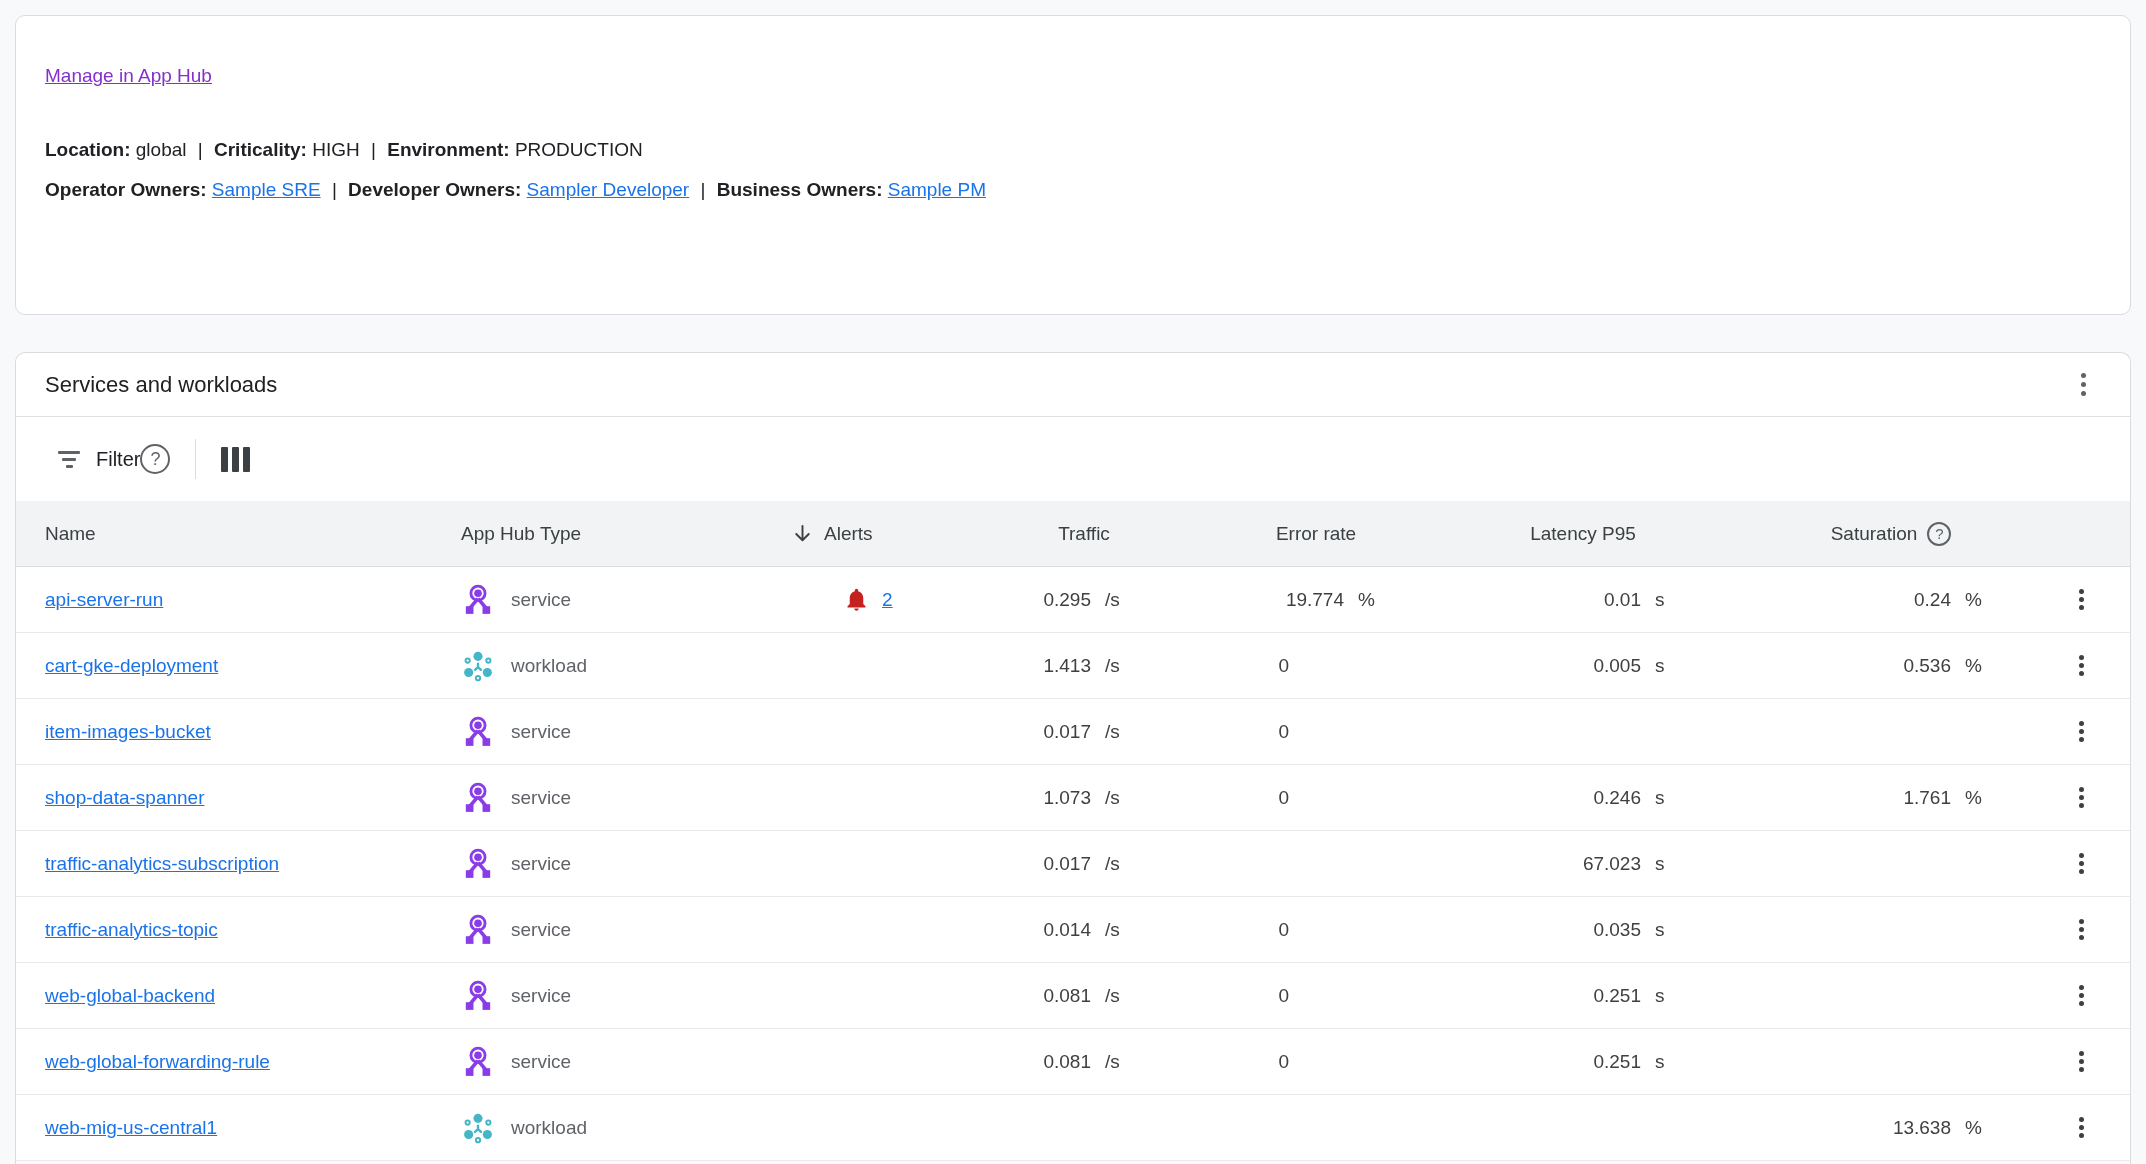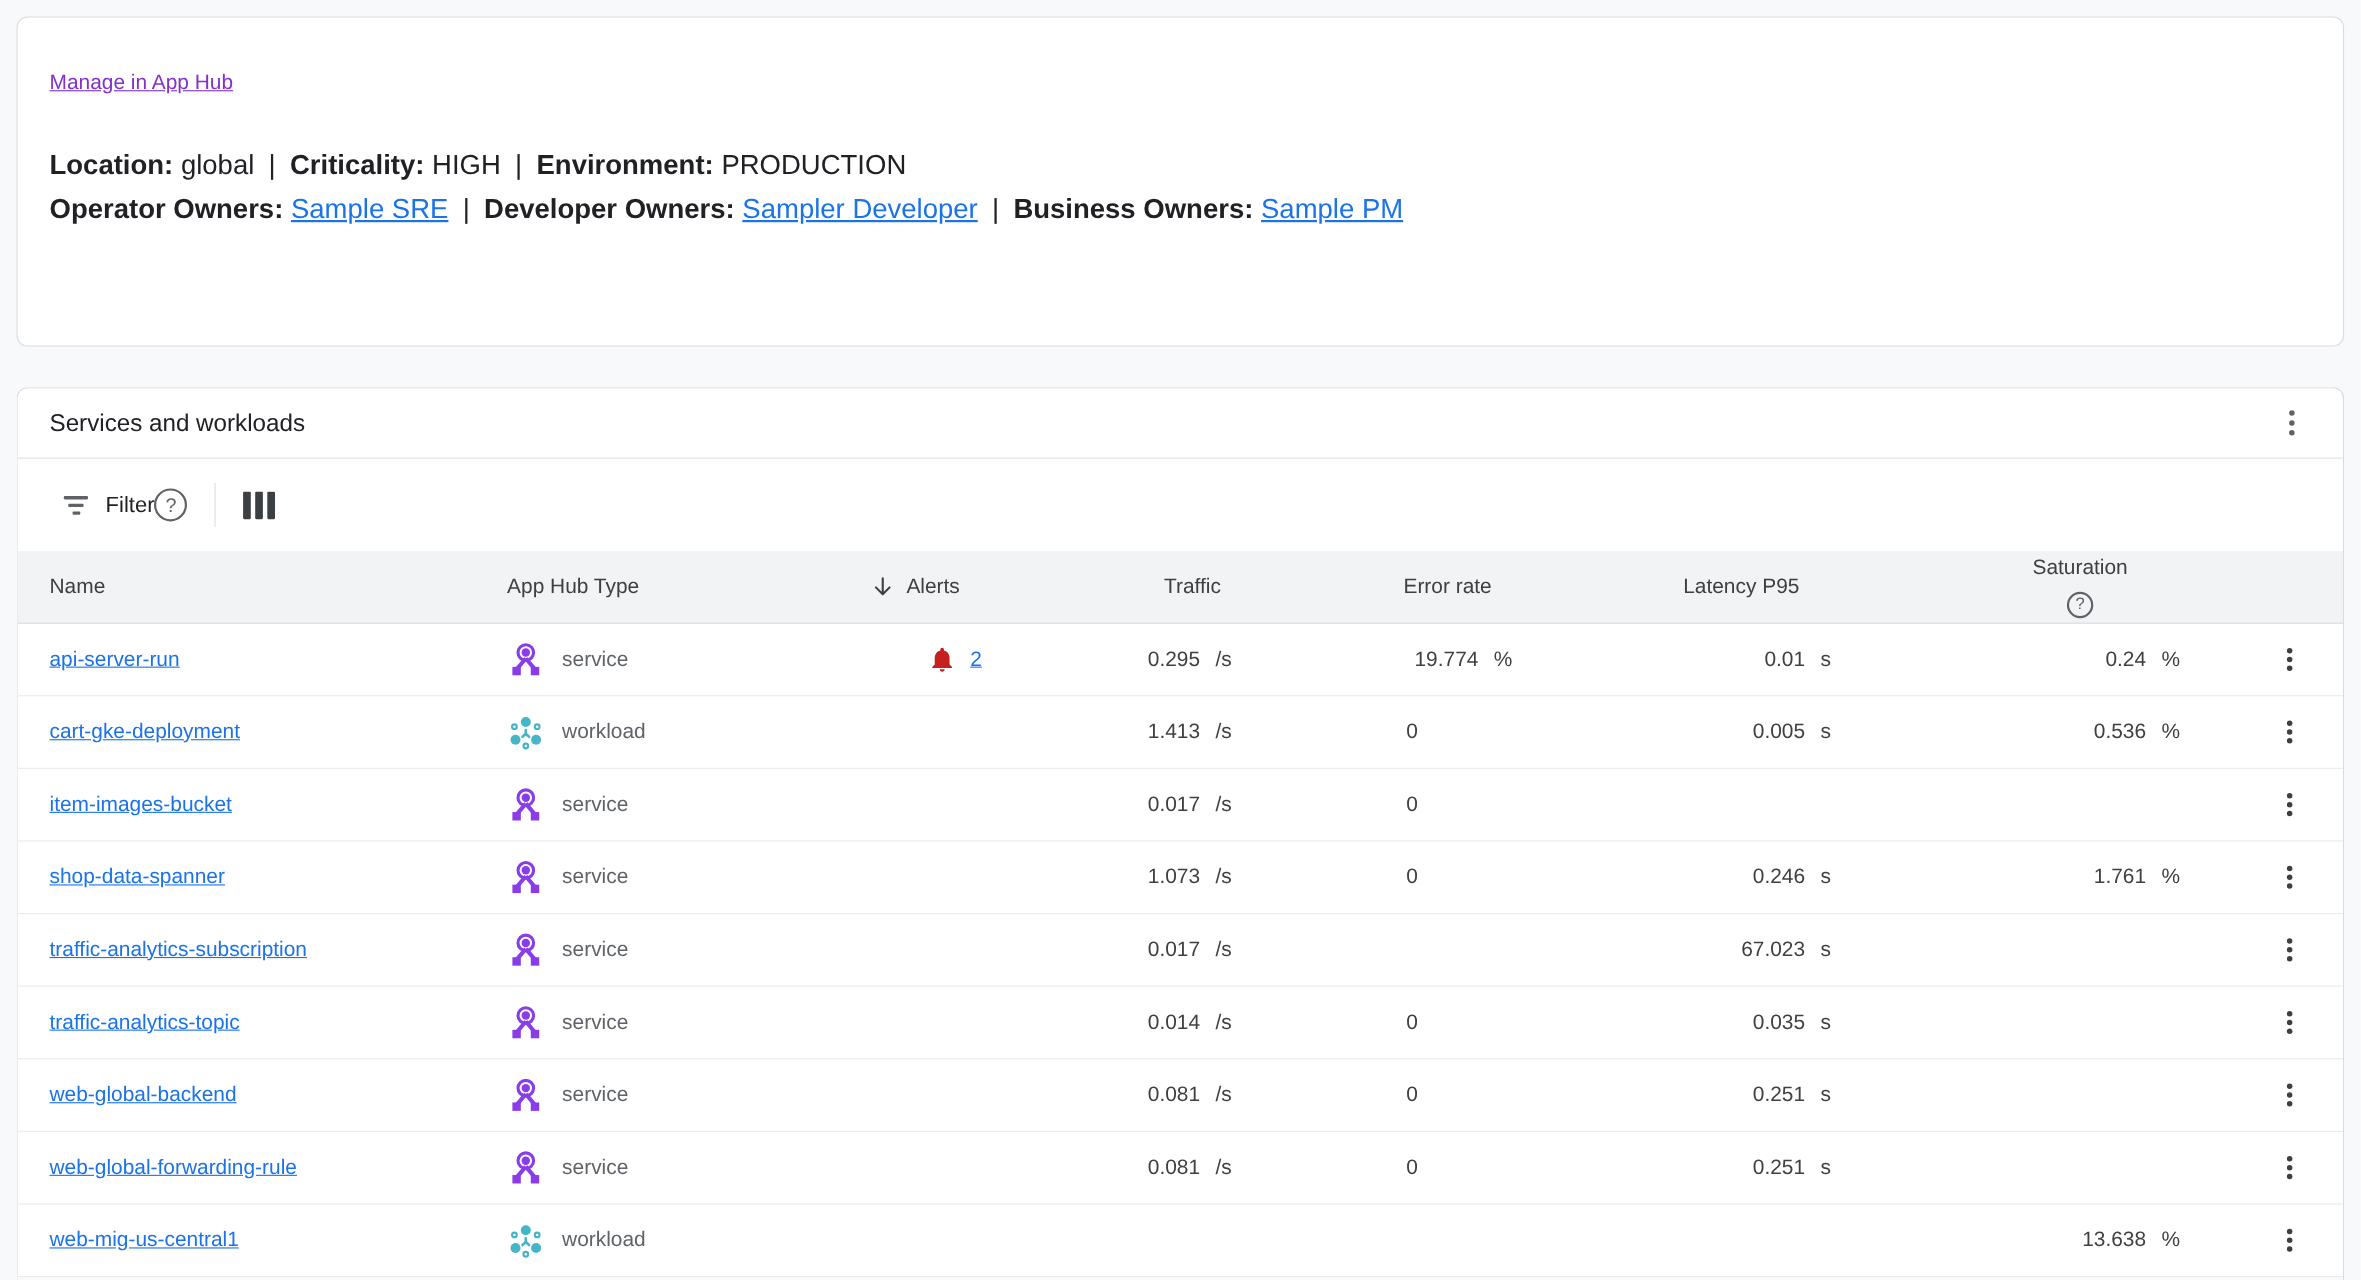--- a/index.html
+++ b/index.html
@@ -17,21 +17,21 @@
     background: #fff; border: 1px solid #dadce0; border-radius: 10px;
   }
   
   .header-card { top: 15px; height: 300px; padding: 0 29px; }
   .app-title { margin: 44px 0 0; font-size: 26px; font-weight: 400; line-height: 30px; letter-spacing: 0.2px; }
   .app-title .bold { font-weight: 700; }
   .manage-link {
     display: inline-block; margin-top: 49px; font-size: 19px; line-height: 22px;
     color: var(--app-hub-purple, #8430ce); text-decoration: underline; cursor: pointer;
   }
-  .meta-line { margin-top: 50px; font-size: 25px; line-height: 26px; color: #202124; }
+  .meta-line { margin-top: 50px; font-size: 19px; line-height: 26px; color: #202124; }
   .meta-line.second { margin-top: 14px; }
   .meta-line .lbl { font-weight: 700; }
   .meta-line .sep { padding: 0 6px; }
   .blue-link { color: var(--link-blue, #1a73e8); text-decoration: underline; cursor: pointer; }
   
   .table-card { top: 352px; height: 819px; overflow: hidden; border-bottom: none; border-radius: 10px 10px 0 0; }
   .card-head { height: 64px; display: flex; align-items: center; padding: 0 36px 0 29px; border-bottom: 1px solid #e0e0e0; }
   .card-head-title { flex: 1; font-size: 22px; font-weight: 400; color: #202124; }
   .kebab { display: inline-flex; flex-direction: column; align-items: center; gap: 4px; padding: 6px 8px; cursor: pointer; }
   .kebab i { width: 5px; height: 5px; border-radius: 50%; background: #5f6368; }
@@ -64,21 +64,21 @@
     grid-template-columns: 416px 330px 170px 178px 253px 297px 310px 1fr;
     align-items: center; padding-left: 29px;
   }
   .thead { height: 66px; background: #f1f3f4; border-bottom: 1px solid #dadce0; font-size: 19px; font-weight: 500; color: #3c4043; }
   .th { cursor: pointer; }
   .th-alerts { display: flex; align-items: center; gap: 10px; }
   .mhead { display: flex; align-items: center; justify-content: center; gap: 10px; }
   .mhead.traffic { padding-left: 68px; }
   .mhead.error { padding-left: 101px; }
   .mhead.latency { padding-left: 85px; }
-  .mhead.saturation { padding-left: 94px; flex-direction: column; }
+  .mhead.saturation { padding-left: 94px; }
   .mini-help {
     width: 24px; height: 24px; border: 2px solid #5f6368; border-radius: 50%;
     display: inline-flex; align-items: center; justify-content: center;
     font-size: 15px; color: #5f6368; font-weight: 500; cursor: pointer;
   }
   .trow { height: 66px; border-bottom: 1px solid #e8eaed; font-size: 19px; }
   .name-link { color: var(--link-blue, #1a73e8); text-decoration: underline; cursor: pointer; width: fit-content; }
   .type-cell { display: flex; align-items: center; gap: 16px; color: #5f6368; }
   .type-cell svg { width: 34px; height: 34px; flex: none; }
   .svc-icon { color: var(--service-icon-purple, #8a3ce8); }

